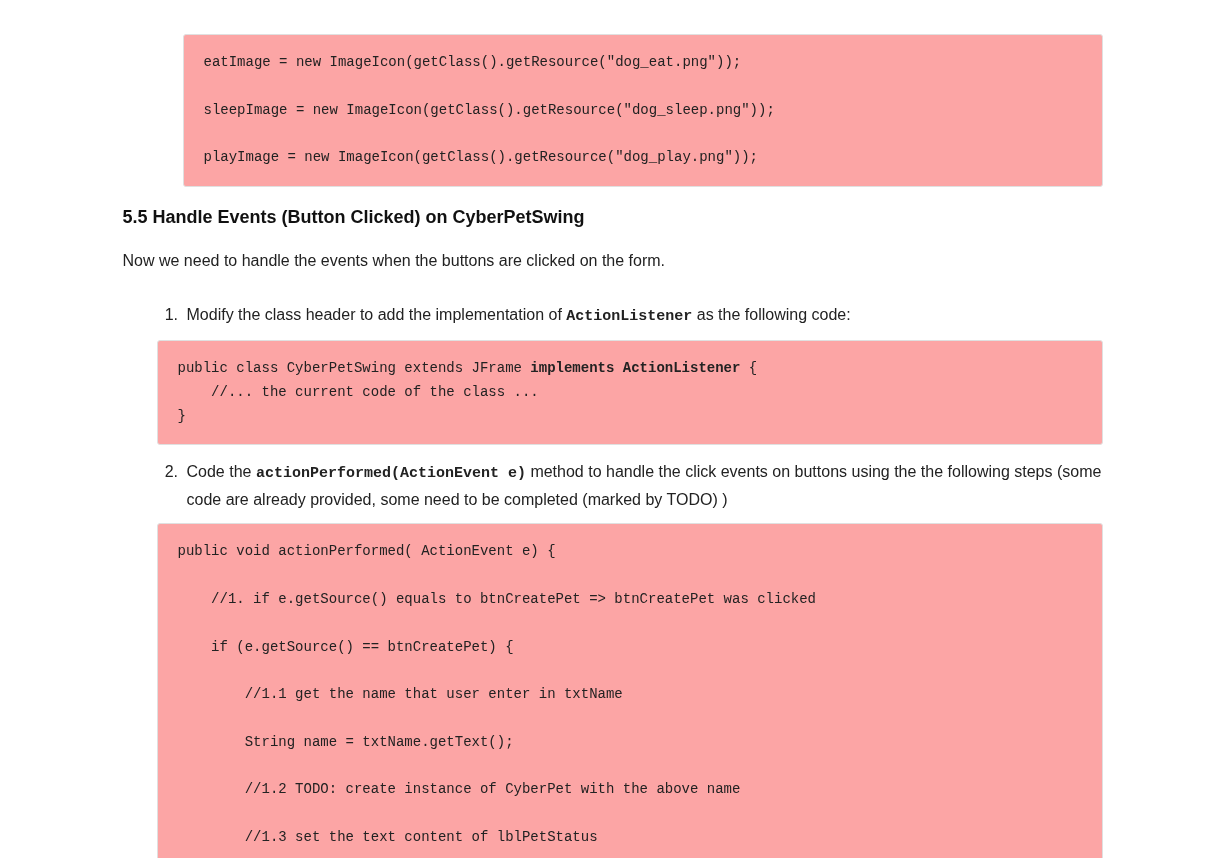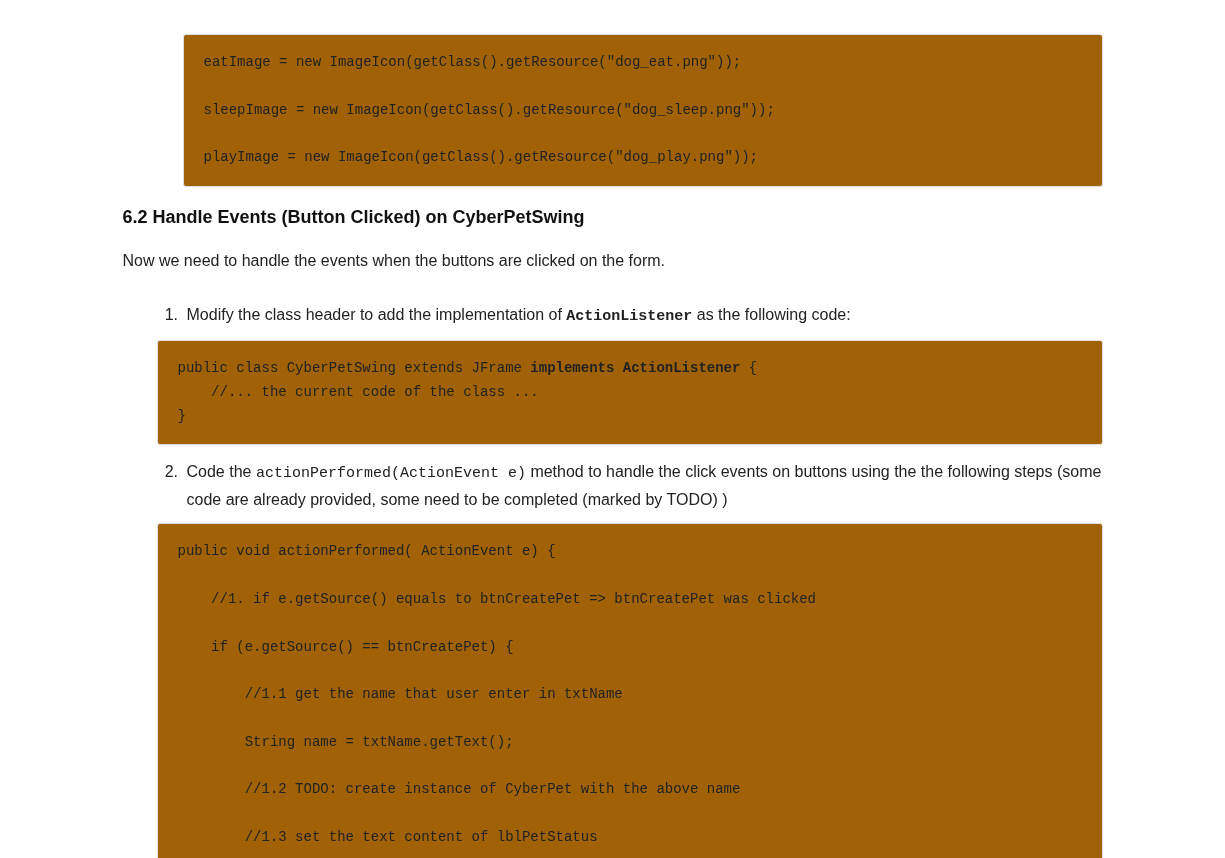--- a/index.html
+++ b/index.html
@@ -16,21 +16,21 @@
       line-height: 1.6;
     }
 
     .page-container {
       max-width: 1100px;
       margin: 0 auto;
       padding: 20px 60px 40px 60px;
     }
 
     .code-block {
-      background: #a16207;
+      background: #fca5a5;
       border: 1px solid #e0e0e0;
       border-radius: 3px;
       padding: 16px 20px;
       margin: 14px 0 14px 0;
       font-family: 'Courier New', Courier, monospace;
       font-size: 14px;
       color: #222;
       line-height: 1.7;
       white-space: pre;
       overflow-x: auto;
@@ -42,21 +42,21 @@
 
     .inline-code {
       font-family: 'Courier New', Courier, monospace;
       font-size: 15px;
       color: #222;
       background: none;
       font-weight: bold;
     }
 
     .inline-code.bold {
-      font-weight: normal;
+      font-weight: bold;
     }
 
     .section-heading {
       font-family: Arial, Helvetica, sans-serif;
       font-size: 18px;
       font-weight: bold;
       color: #111;
       margin: 10px 0 16px 0;
     }
 
@@ -103,21 +103,21 @@
 <div class="page-container">
 
   <div class="top-code-block">
     <div class="code-block">eatImage = new ImageIcon(getClass().getResource("dog_eat.png"));
 
 sleepImage = new ImageIcon(getClass().getResource("dog_sleep.png"));
 
 playImage = new ImageIcon(getClass().getResource("dog_play.png"));</div>
   </div>
 
-  <h2 class="section-heading">6.2 Handle Events (Button Clicked) on CyberPetSwing</h2>
+  <h2 class="section-heading">5.5 Handle Events (Button Clicked) on CyberPetSwing</h2>
 
   <p class="paragraph">Now we need to handle the events when the buttons are clicked on the form.</p>
 
   <ol class="ordered-list">
 
     <li>
       <span class="list-item-content">
         Modify the class header to add the implementation of
         <code class="inline-code">ActionListener</code>
         as the following code:

